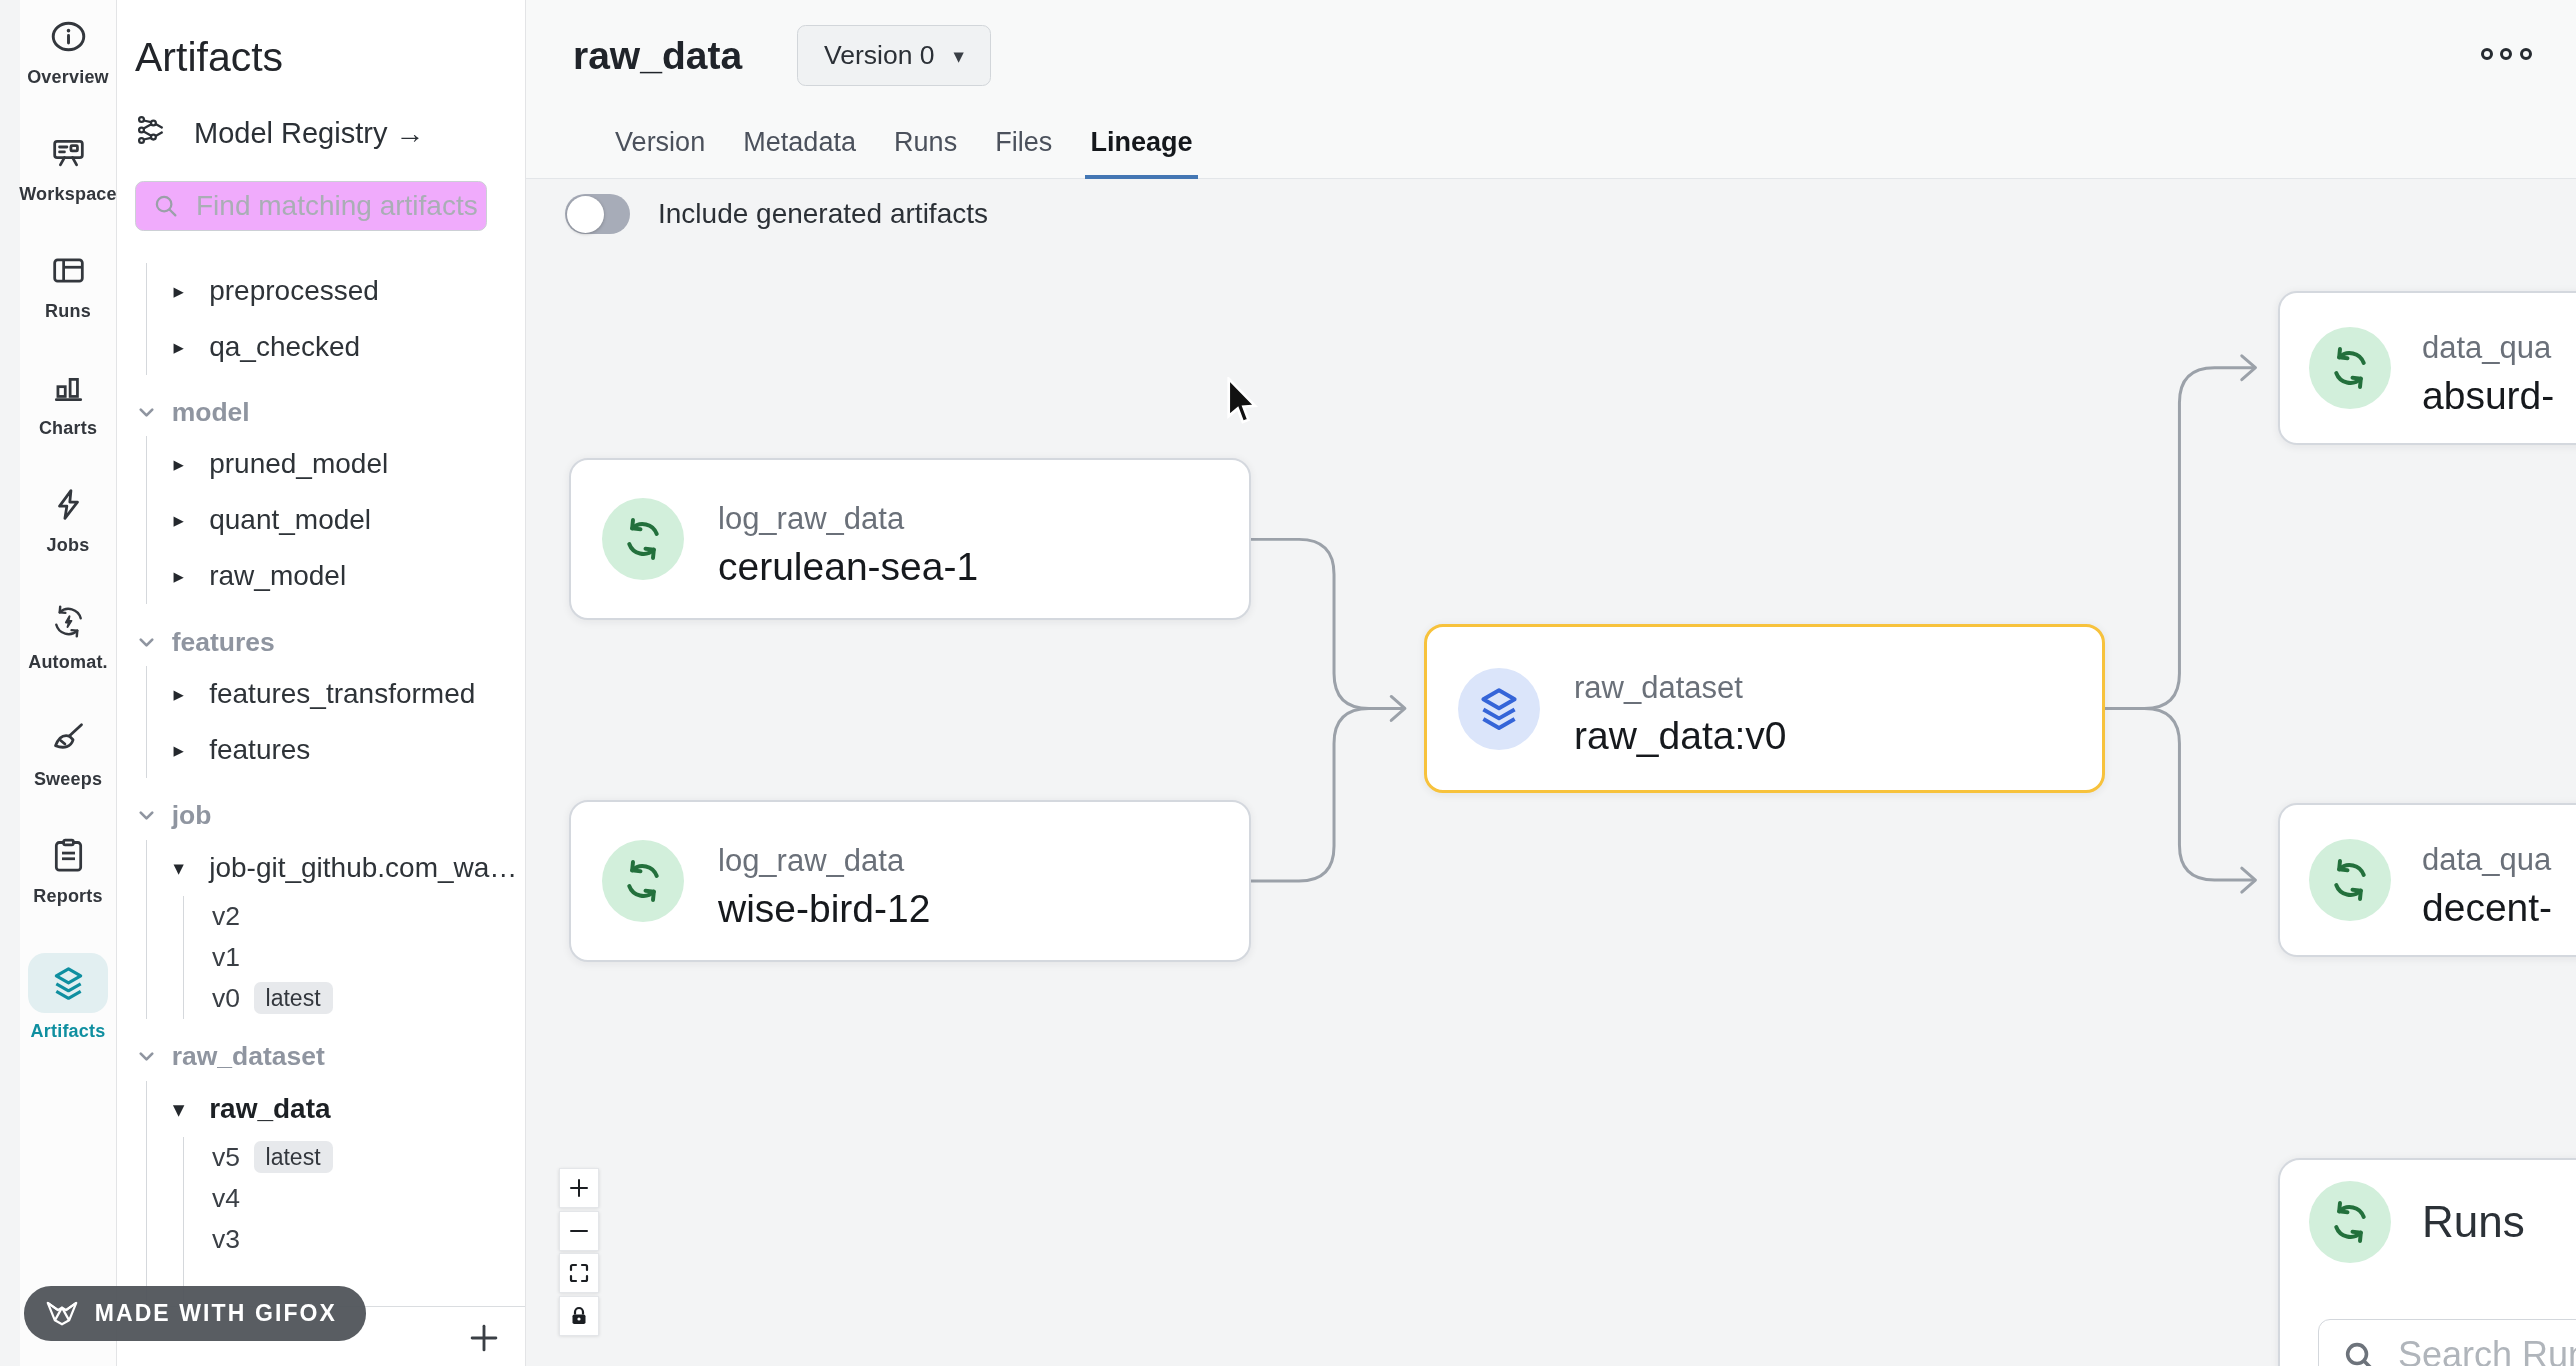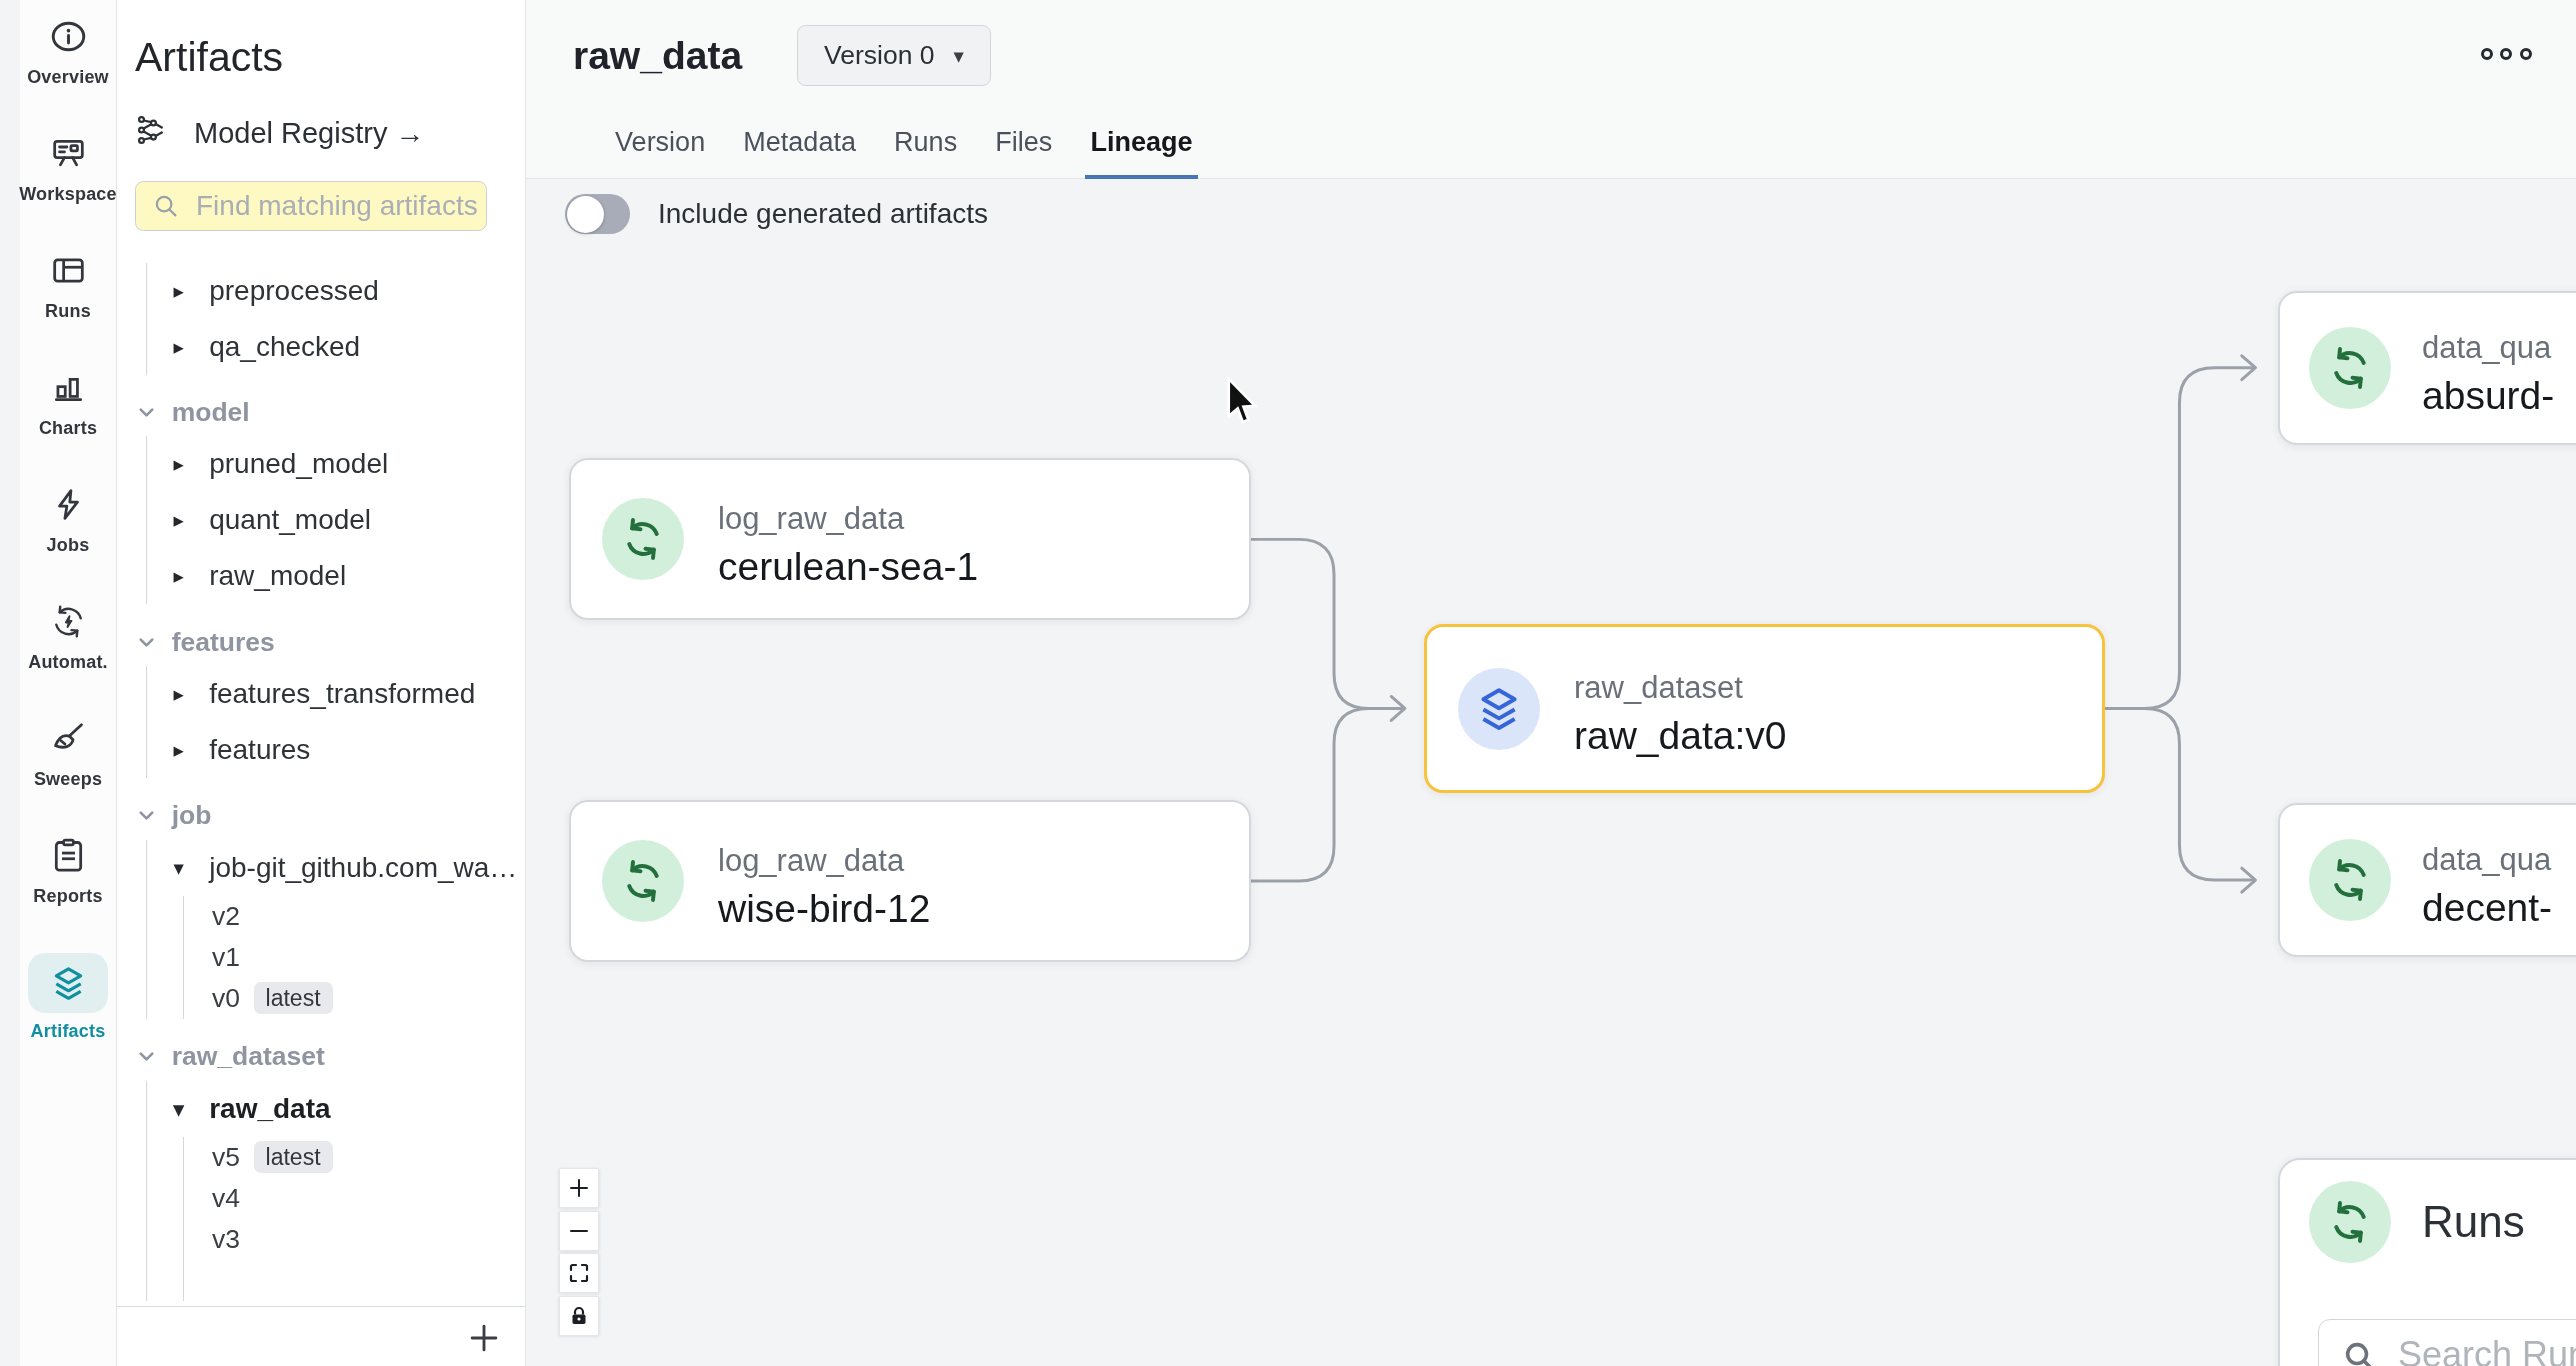--- a/index.html
+++ b/index.html
@@ -19,21 +19,21 @@
   .rail-item.active { color:#0f8fa0; }
   .rail-item.active .pill { background:#e2eff1; }
 
   
   .sidebar { position:absolute; left:97px; top:0; width:429px; height:1367px; background:#ffffff;
              border-right:1.7px solid #e3e4e6; z-index:4; }
   .sb-title { font-size:41px; font-weight:500; color:#22252a; margin:34px 0 0 38px; }
   .registry { display:flex; align-items:center; gap:25px; margin:32px 0 0 38px; font-size:29px; color:#2b3036; cursor:pointer; }
   .registry svg { width:34px; height:34px; color:#2b3036; }
   .searchbox { position:relative; margin:27px 0 0 38px; width:352px; height:50px;
-               border:1.7px solid #ccd0d5; border-radius:8.5px; background:#fef9c3; }
+               border:1.7px solid #ccd0d5; border-radius:8.5px; background:#f0abfc; }
   .searchbox svg { position:absolute; left:15.4px; top:9.4px; width:30px; height:30px; color:#9aa0a8; }
   .searchbox input { width:100%; height:100%; border:none; outline:none; background:transparent;
                      padding-left:60px; font-size:28px; color:#33373d; font-family:inherit; }
   .searchbox input::placeholder { color:#a9aeb5; }
 
   .tree { position:absolute; left:38px; right:0; top:256px; bottom:61px; overflow:hidden; padding-top:6.8px; }
   .cat-row { height:48px; display:flex; align-items:center; gap:13.7px; color:#8f95a0; font-size:26.5px;
              font-weight:600; cursor:pointer; margin-top:13.7px; }
   .cat-row:first-child { margin-top:0; }
   .cat-row svg { width:23px; height:23px; }
@@ -489,15 +489,22 @@
       </div>
 
       <div class="cursor">
         <svg width="38" height="51" viewBox="0 0 22 30">
             <path d="M2 1 L2 23 L7.3 18.6 L10.3 26.5 L13.6 25.2 L10.7 17.5 L17.5 17 Z" fill="#111" stroke="#fff" stroke-width="1.6"></path>
           </svg>
       </div>
     </div>
   </main>
 
+  <div class="gifox">
+    <svg viewBox="0 0 24 24" fill="none" stroke="#fff" stroke-width="1.4" stroke-linejoin="round">
+        <path d="M3 5 L7.5 16 12 18.5 16.5 16 21 5 14.5 9.5 12 8 9.5 9.5 Z"></path>
+        <path d="M3 5 L9.5 9.5 M21 5 L14.5 9.5 M7.5 16 L12 8 16.5 16"></path>
+      </svg>
+    <span>MADE WITH GIFOX</span>
+  </div>
 
 </div>
 
 
 </body></html>

